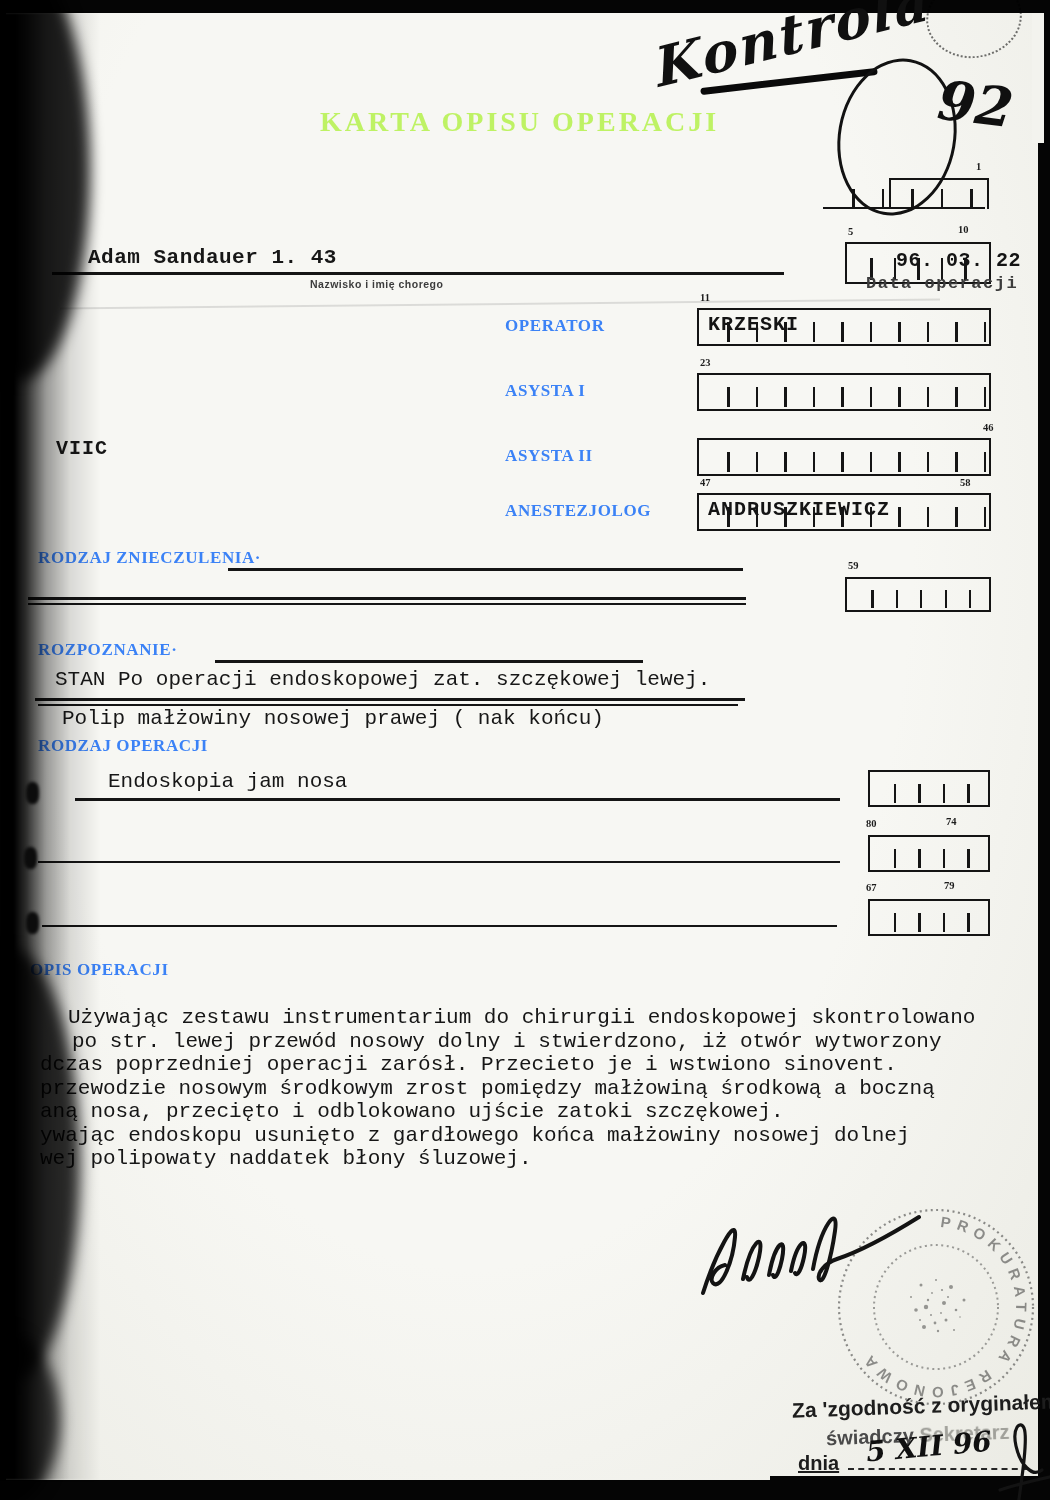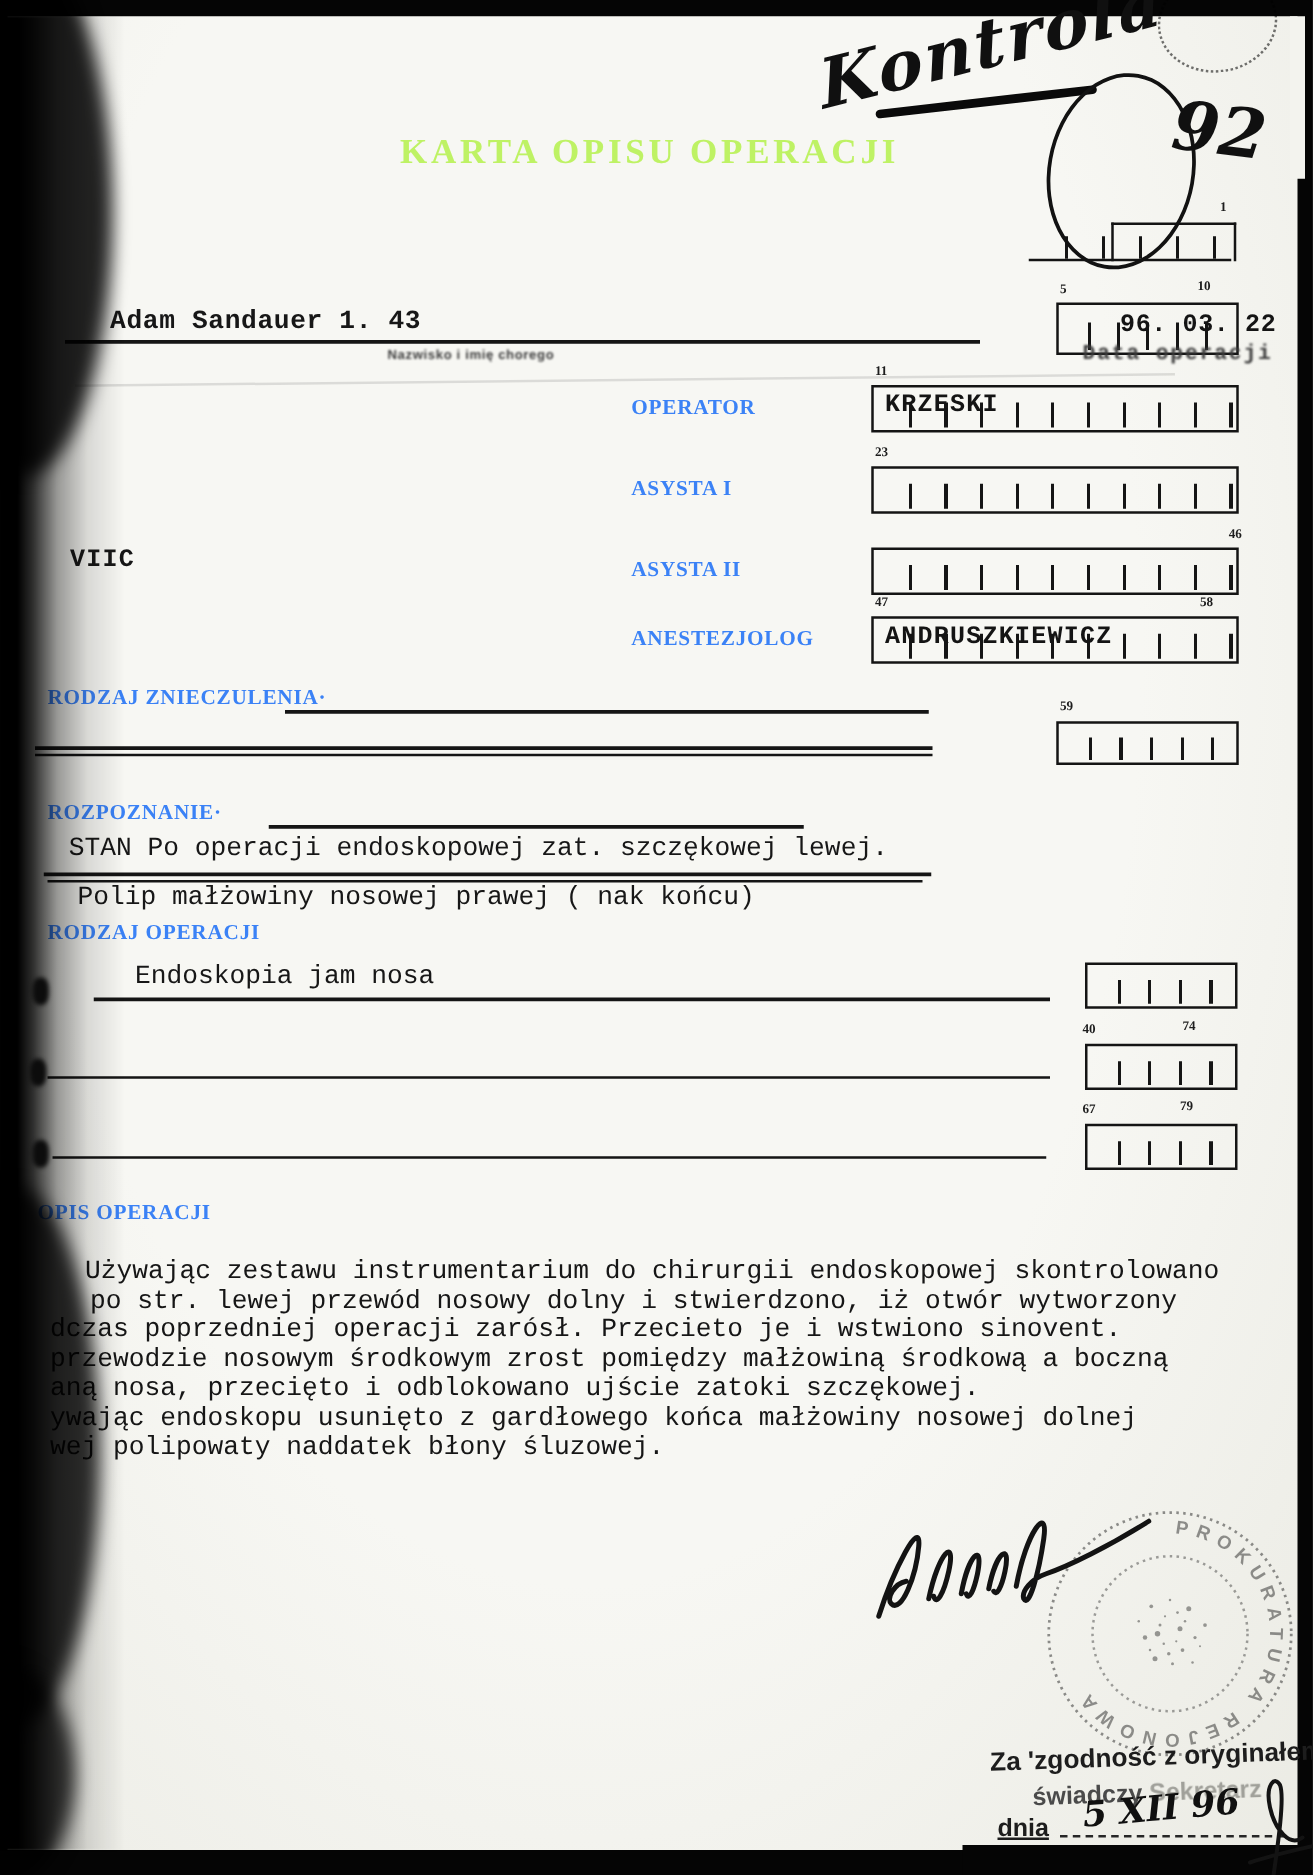--- a/index.html
+++ b/index.html
@@ -126,21 +126,21 @@
   <div class="abs hr" style="left:38px;top:704px;width:700px;height:1.5px;"></div>
   <div class="abs tw" style="left:62px;top:707px;font-size:21px;">Polip małżowiny nosowej prawej ( nak końcu)</div>
 
   <div class="abs flbl" style="left:38px;top:736px;">RODZAJ OPERACJI</div>
   <div class="abs tw" style="left:108px;top:770px;font-size:21px;">Endoskopia jam nosa</div>
   <div class="abs hr" style="left:75px;top:798px;width:765px;"></div>
   <div class="abs comb" style="left:868px;top:770px;width:118px;height:33px;--gap:22px;">
       <div class="ticks"></div>
     </div>
 
-  <div class="abs tn" style="left:866px;top:818px;">40</div>
+  <div class="abs tn" style="left:866px;top:818px;">80</div>
   <div class="abs tn" style="left:946px;top:816px;">74</div>
   <div class="abs comb" style="left:868px;top:835px;width:118px;height:33px;--gap:22px;">
       <div class="ticks"></div>
     </div>
   <div class="abs hr" style="left:38px;top:861px;width:802px;height:2px;"></div>
 
   <div class="abs tn" style="left:866px;top:882px;">67</div>
   <div class="abs tn" style="left:944px;top:880px;">79</div>
   <div class="abs comb" style="left:868px;top:899px;width:118px;height:33px;--gap:22px;">
       <div class="ticks"></div>

